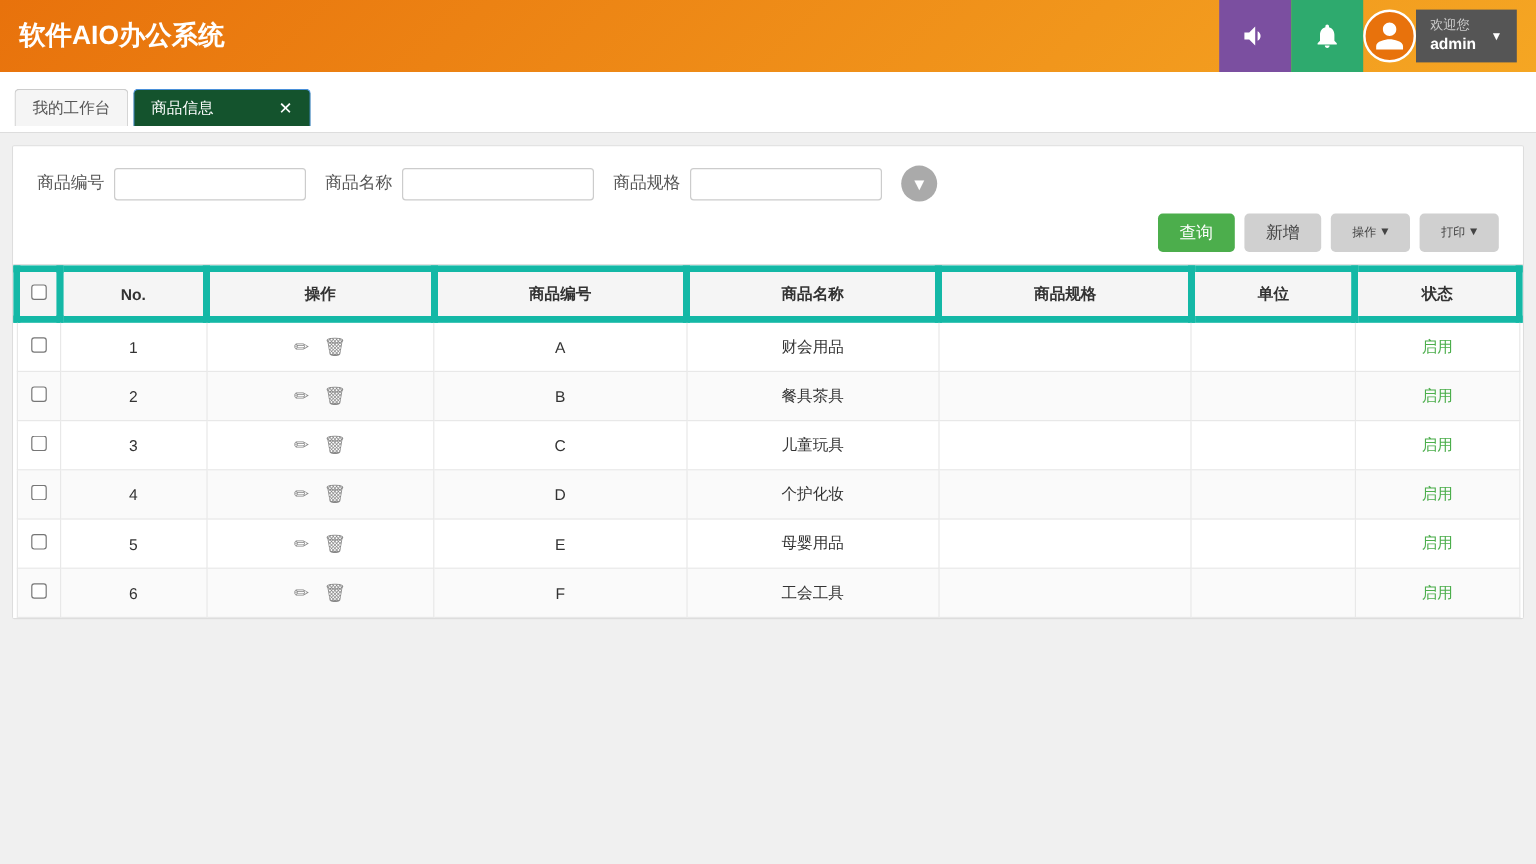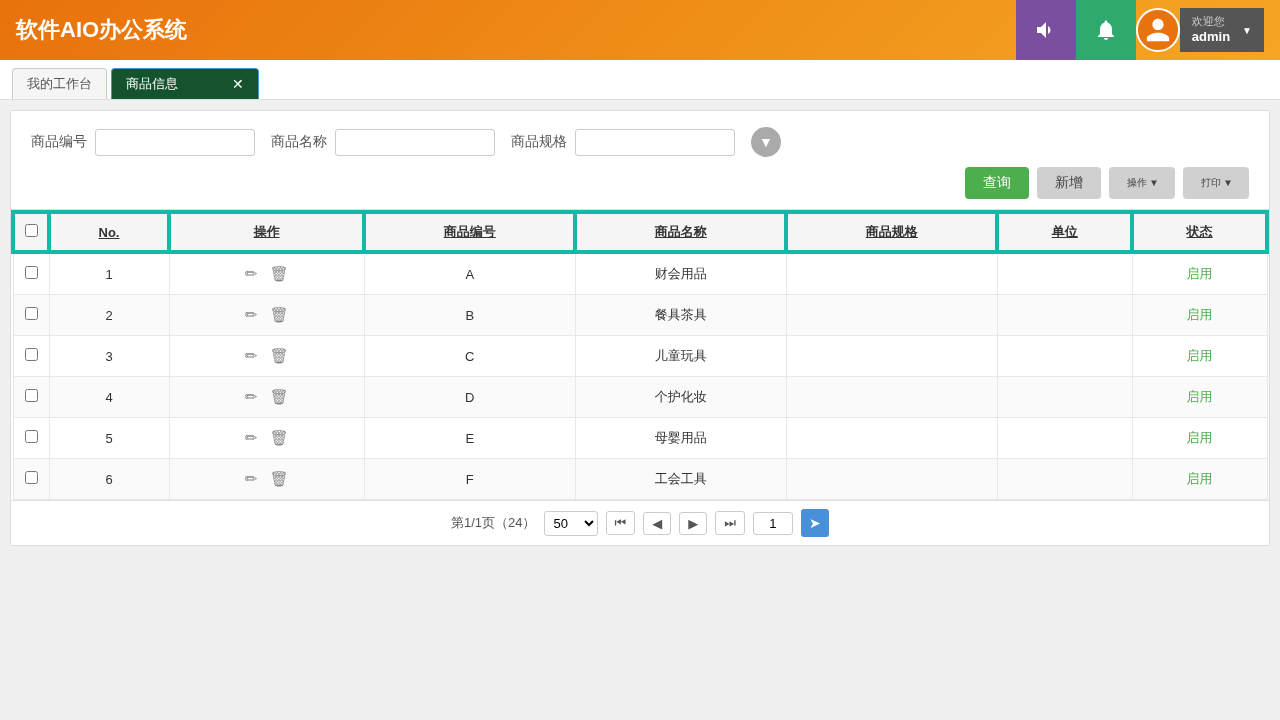--- a/index.html
+++ b/index.html
@@ -61,21 +61,21 @@
     .header-user-text .username { font-weight: bold; }
     .chevron-down { color: white; font-size: 10px; margin-left: 4px; }
 
     
     .tabs {
       display: flex;
       align-items: center;
       background: #fff;
       border-bottom: 1px solid #ddd;
       padding: 8px 12px 0;
-      height: 40px;
+      height: 51px;
     }
     .tab {
       display: flex;
       align-items: center;
       padding: 6px 14px;
       border: 1px solid #ccc;
       border-bottom: none;
       border-radius: 4px 4px 0 0;
       cursor: pointer;
       font-size: 13px;
@@ -174,29 +174,28 @@
       overflow: auto;
       max-height: calc(100vh - 280px);
     }
     table {
       width: 100%;
       border-collapse: collapse;
       font-size: 13px;
     }
     thead th {
       background: #f5f5f5;
-      border: 4px solid #14b8a6;
+      border: 6px solid #14b8a6;
       padding: 9px 8px;
       text-align: center;
       font-weight: bold;
       color: #333;
       position: sticky;
       top: 0;
       z-index: 1;
-      text-decoration: underline;
     }
     tbody td {
       border: 1px solid #e8e8e8;
       padding: 9px 8px;
       text-align: center;
       color: #333;
     }
     tbody tr:nth-child(even) { background: #fafafa; }
     .action-icons { display: flex; align-items: center; justify-content: center; gap: 6px; }
     .icon-btn {
@@ -464,30 +463,15 @@
       <td>F</td>
       <td>工会工具</td>
       <td></td>
       <td></td>
       <td class="status-active">启用</td>
     </tr>
           </tbody>
       </table>
     </div>
 
-    <div class="pagination">
-      <span>第1/1页（24）</span>
-      <select class="page-select">
-        <option>50</option>
-        <option>10</option>
-        <option>20</option>
-        <option>100</option>
-      </select>
-      <button class="page-btn">⏮</button>
-      <button class="page-btn">◀</button>
-      <button class="page-btn">▶</button>
-      <button class="page-btn">⏭</button>
-      <input class="page-input" type="text" value="1" style="">
-      <div class="page-next-arrow">➤</div>
-    </div>
 
   </div>
 </div>
 
 </body></html>

